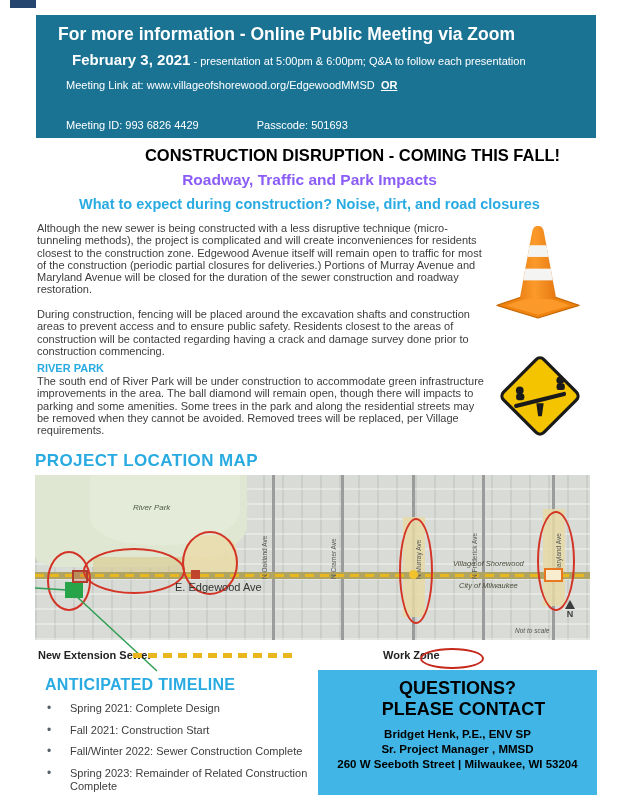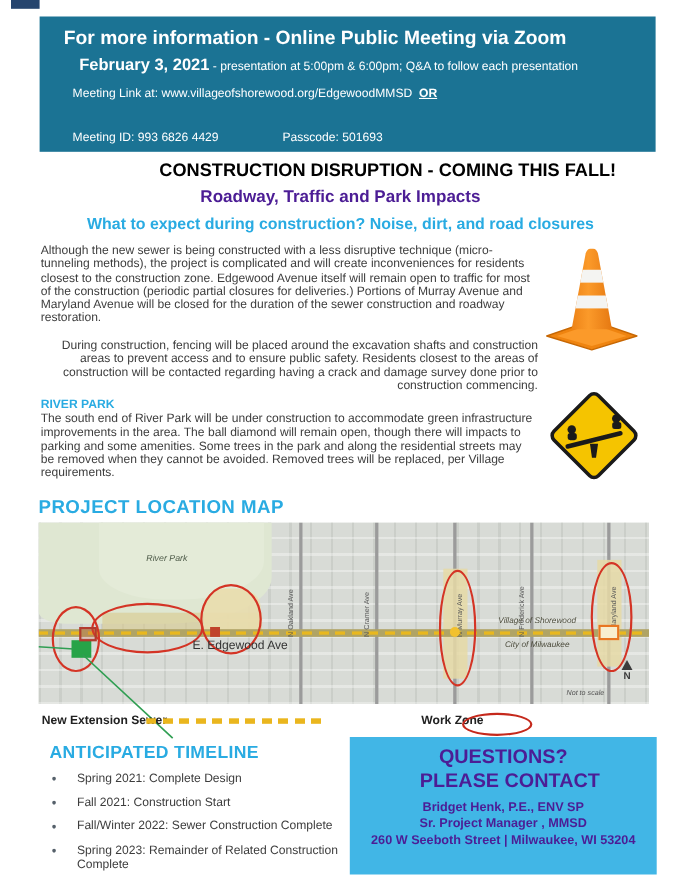--- a/index.html
+++ b/index.html
@@ -15,27 +15,27 @@
   .zb-l2{position:absolute;left:36px;top:36px;font-size:11px;}
   .zb-l2 .date{font-size:15px;font-weight:bold;}
   .zb-l3{position:absolute;left:30px;top:64px;font-size:11px;}
   .zb-l3 .or{font-weight:bold;text-decoration:underline;}
   .zb-l4{position:absolute;left:26px;top:84px;font-size:11px;}
   .zb-l5{position:absolute;left:30px;top:104px;font-size:11px;}
   .zb-l5 .pass{margin-left:58px;}
 
   
   .h-main{position:absolute;left:0;top:146px;width:619px;text-align:center;font-size:16.5px;font-weight:bold;color:#000;padding-left:43px;}
-  .h-sub{position:absolute;left:0;top:171px;width:619px;text-align:center;font-size:15.5px;font-weight:bold;color:#4c1d95;}
+  .h-sub{position:absolute;left:0;top:171px;width:619px;text-align:center;font-size:15.5px;font-weight:bold;color:#8b5cf6;}
   .h-callout{position:absolute;left:0;top:196px;width:619px;text-align:center;font-size:14.5px;font-weight:bold;color:#29abe2;}
 
   
   .para{position:absolute;left:37px;width:452px;font-size:11px;line-height:12.3px;color:#3d3d3d;}
   .p1{top:222px;}
-  .p2{top:308px;text-align:right;}
+  .p2{top:308px;}
   .rp-head{position:absolute;left:37px;top:362px;font-size:11px;font-weight:bold;color:#29abe2;}
   .p3{top:375px;}
 
   
   .cone-wrap{position:absolute;left:492px;top:222px;width:92px;height:100px;}
   .sign-wrap{position:absolute;left:494px;top:350px;width:92px;height:92px;}
 
   
   .map-title{position:absolute;left:35px;top:451px;font-size:17px;font-weight:bold;color:#29abe2;letter-spacing:.4px;}
   .map{position:absolute;left:35px;top:475px;width:555px;height:165px;background:#d8dbd6;overflow:hidden;
@@ -83,21 +83,21 @@
   .legend-wz-label{position:absolute;left:371px;top:649px;font-size:11px;font-weight:bold;color:#222;margin-left:12px;}
   .legend-ellipse{position:absolute;left:420px;top:648px;width:60px;height:17px;border:2.5px solid #c5291c;border-radius:50%;}
 
   
   .tl-head{position:absolute;left:45px;top:676px;font-size:16px;font-weight:bold;color:#29abe2;letter-spacing:.3px;}
   .tl-list{position:absolute;left:45px;top:702px;width:270px;}
   .tl-item{position:relative;padding-left:25px;font-size:11px;color:#3d3d3d;line-height:13px;margin-bottom:8.5px;}
   .tl-item::before{content:"\2022";position:absolute;left:2px;top:0;color:#55606a;font-size:12px;}
 
   
-  .contact{position:absolute;left:318px;top:670px;width:279px;height:125px;background:#41b6e6;color:#4c1d95;text-align:center;}
+  .contact{position:absolute;left:318px;top:670px;width:279px;height:125px;background:#41b6e6;color:#000000;text-align:center;}
   .c-h1{font-size:18px;font-weight:bold;margin-top:8px;line-height:21px;}
   .c-h2{font-size:18px;font-weight:bold;line-height:21px;padding-left:12px;}
   .c-line{font-size:11.5px;font-weight:bold;line-height:15px;}
   .c-line.first{margin-top:7px;}
 </style>
 </head>
 <body>
 
 <div id="page">
 

